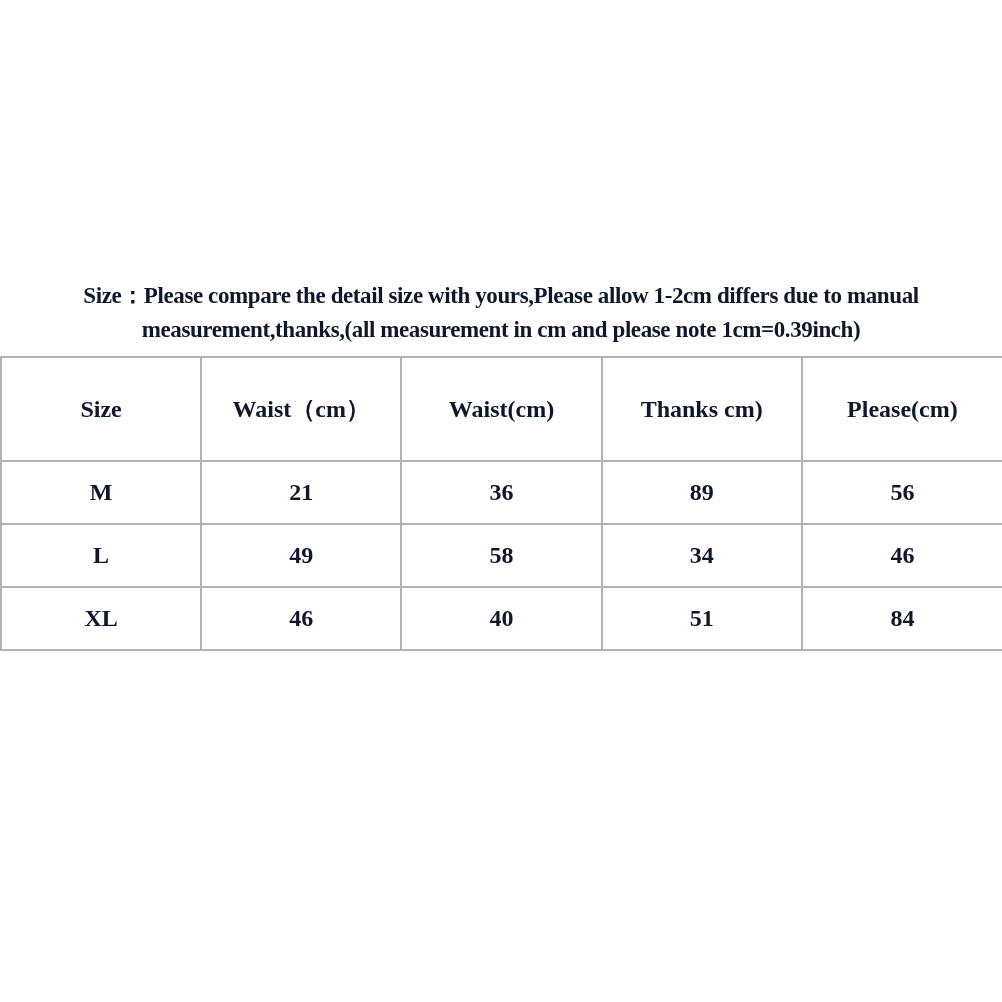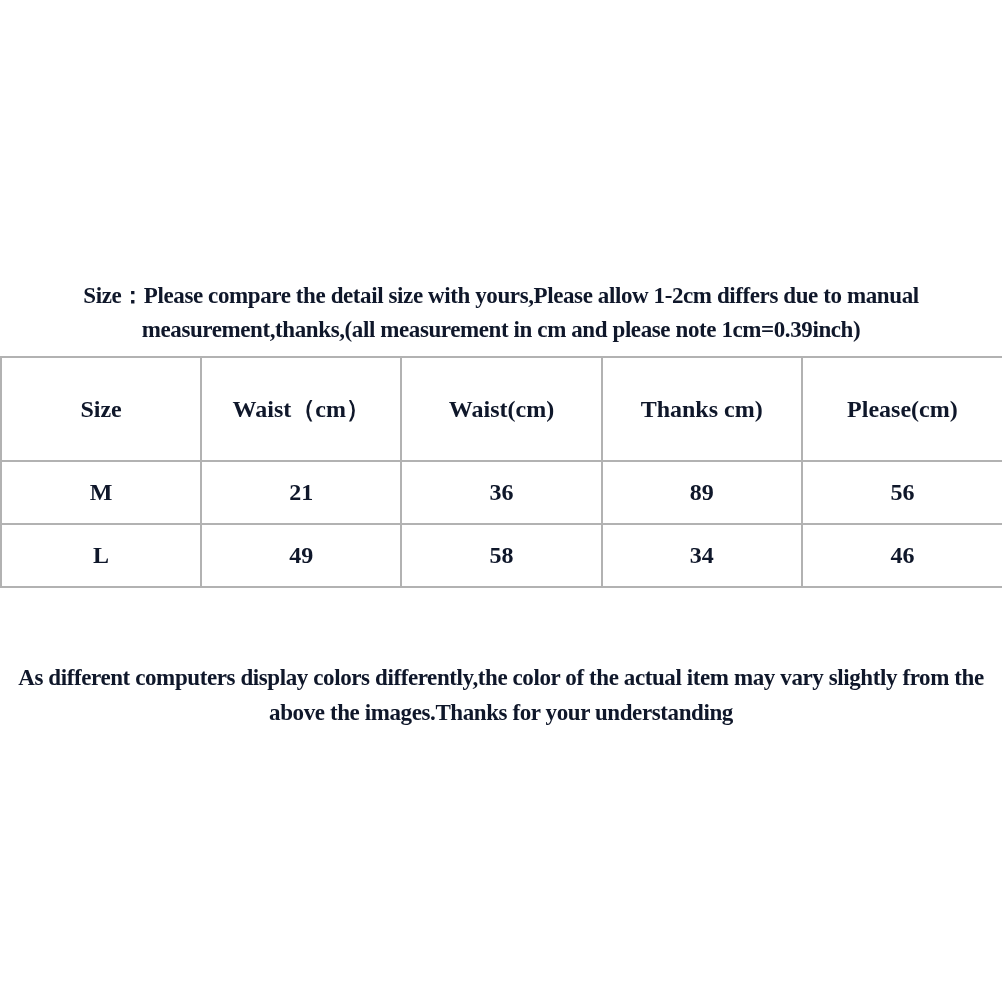--- a/index.html
+++ b/index.html
@@ -93,21 +93,24 @@
         <td>89</td>
         <td>56</td>
       </tr>
       <tr class="data-row">
         <td>L</td>
         <td>49</td>
         <td>58</td>
         <td>34</td>
         <td>46</td>
       </tr>
+      <tr class="data-row">
+        <td>XL</td>
+        <td>46</td>
+        <td>40</td>
+        <td>51</td>
+        <td>84</td>
+      </tr>
     </tbody>
   </table>
 
-  <p class="note bottom-note">
-    <span class="note-line">As different computers display colors differently,the color of the actual item may vary slightly from the</span>
-    <span class="note-line">above the images.Thanks for your understanding</span>
-  </p>
 
 </div>
 
 </body></html>

